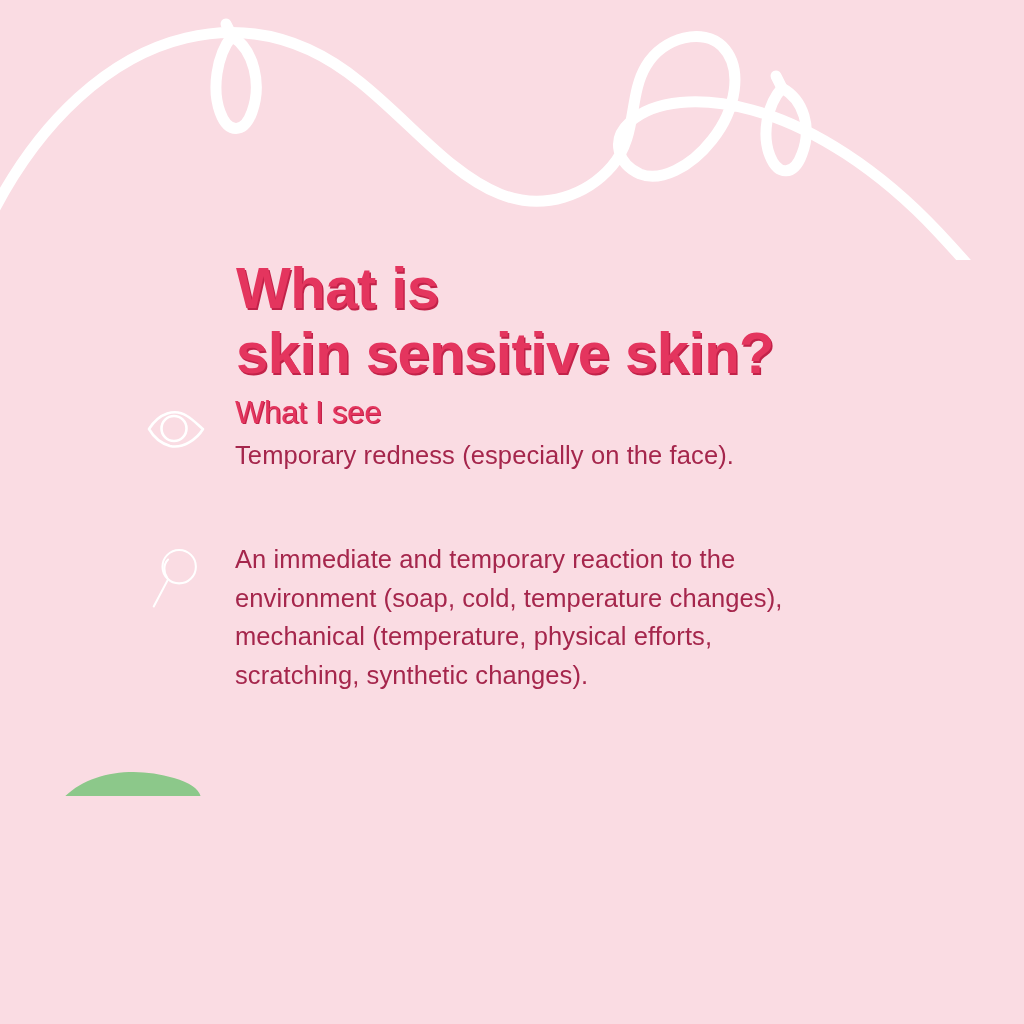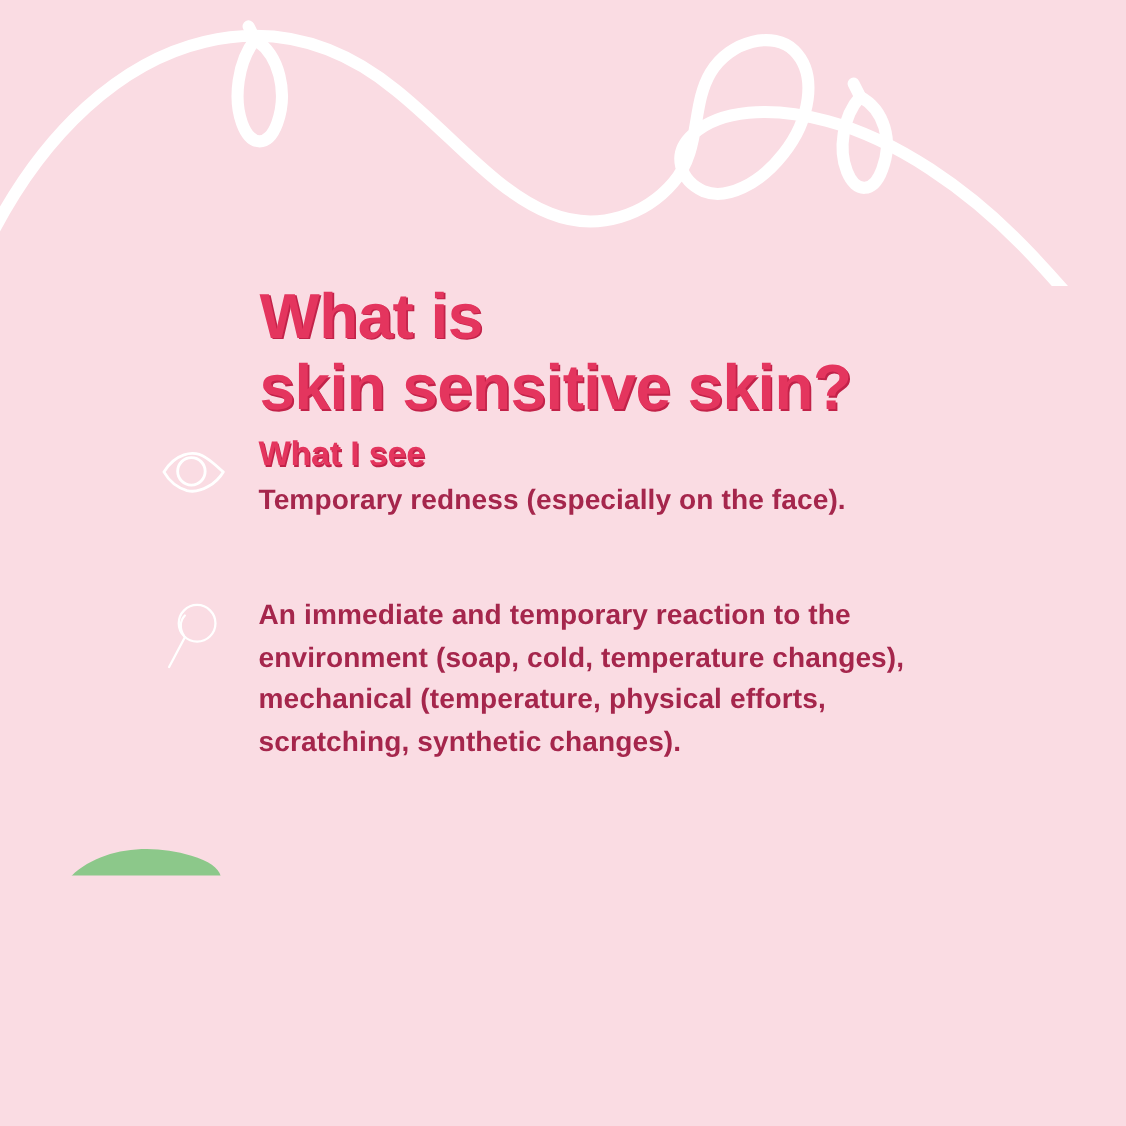--- a/index.html
+++ b/index.html
@@ -66,31 +66,31 @@
   }
   #section-cause .section-icon { top: 6px; }
 
   .section-body {
     margin-left: 95px;
   }
 
   .section-heading {
     color: #E4355E;
     font-size: 31px;
-    font-weight: bold;
+    font-weight: normal;
     letter-spacing: -0.2px;
     line-height: 1.1;
     margin: 0 0 6px 0;
     text-shadow: 1.2px 1.2px 0 #C22249;
   }
 
   .section-text {
     color: #A5264C;
     font-size: 25.5px;
-    font-weight: bold;
+    font-weight: normal;
     line-height: 1.51;
     margin: 0;
     letter-spacing: 0.1px;
   }
   .section-text .bline { display: block; white-space: nowrap; }
 
   
   #berry-mascots {
     position: absolute;
     left: -8px;

